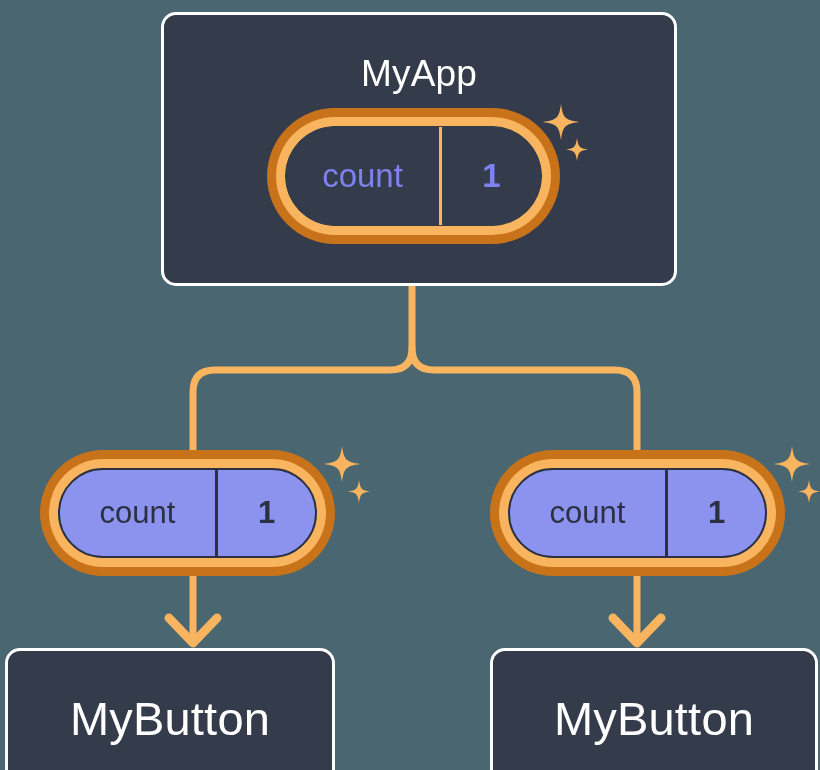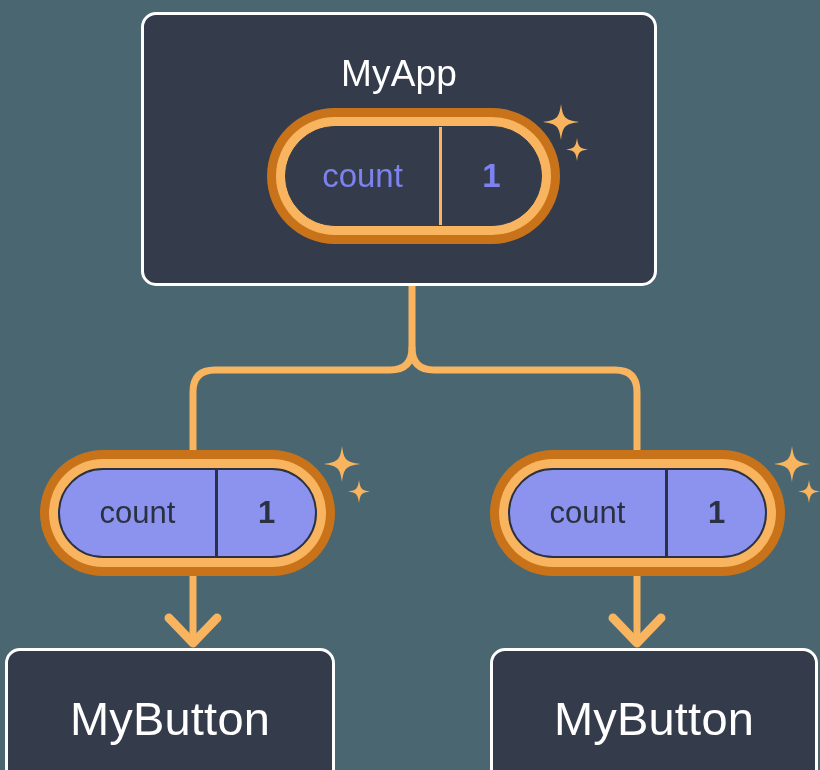--- a/index.html
+++ b/index.html
@@ -30,21 +30,21 @@
 
   
   .card {
     position: absolute;
     box-sizing: border-box;
     background: #343b4a;
     border: 3px solid #ffffff;
     border-radius: 15px;
   }
   #app-card {
-    left: 141px;
+    left: 161px;
     top: 12px;
     width: 516px;
     height: 274px;
   }
   .card-title {
     position: absolute;
     left: 0;
     width: 100%;
     text-align: center;
     color: #ffffff;

